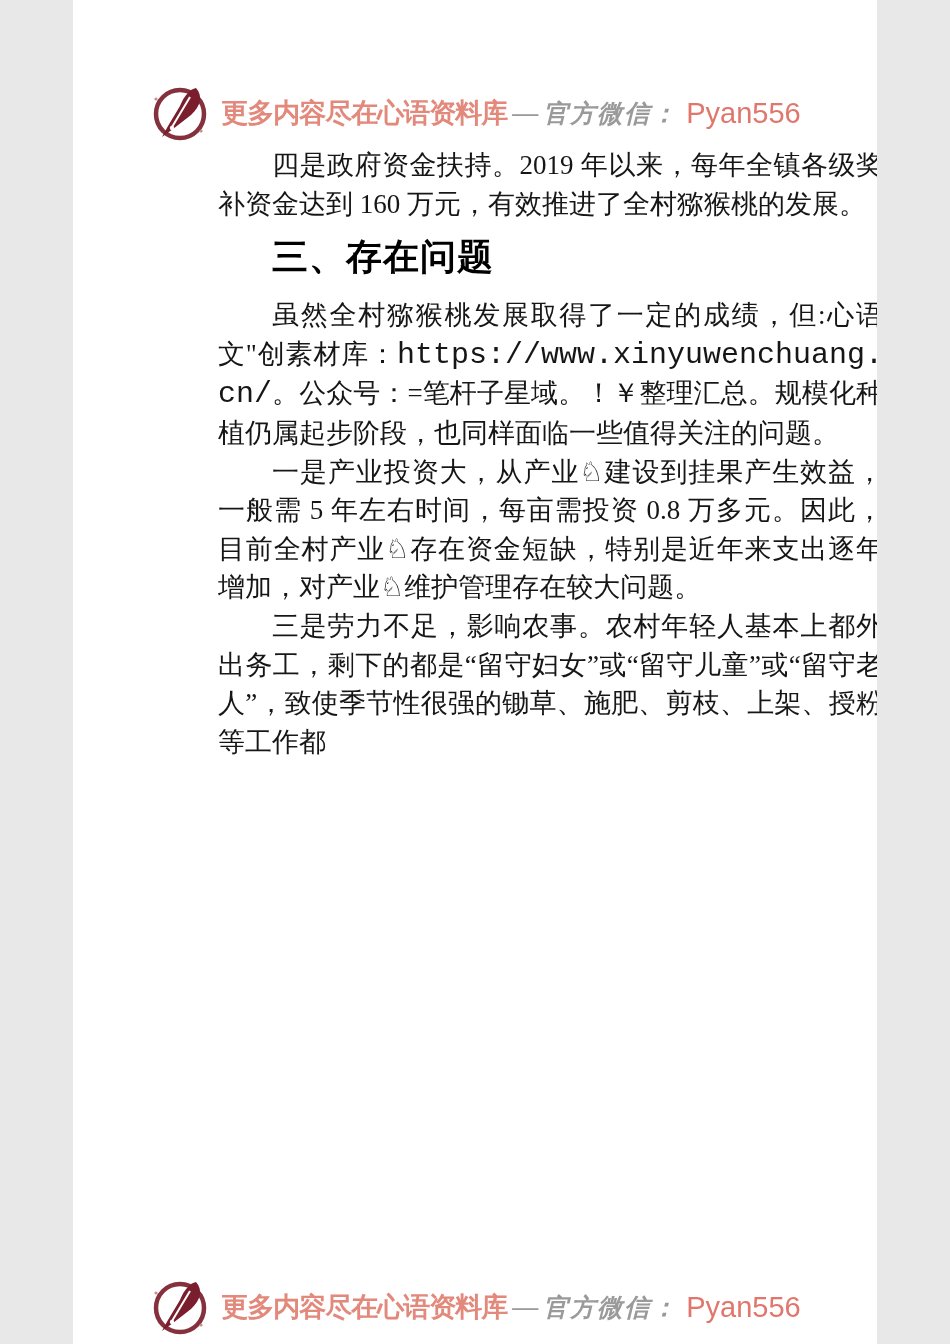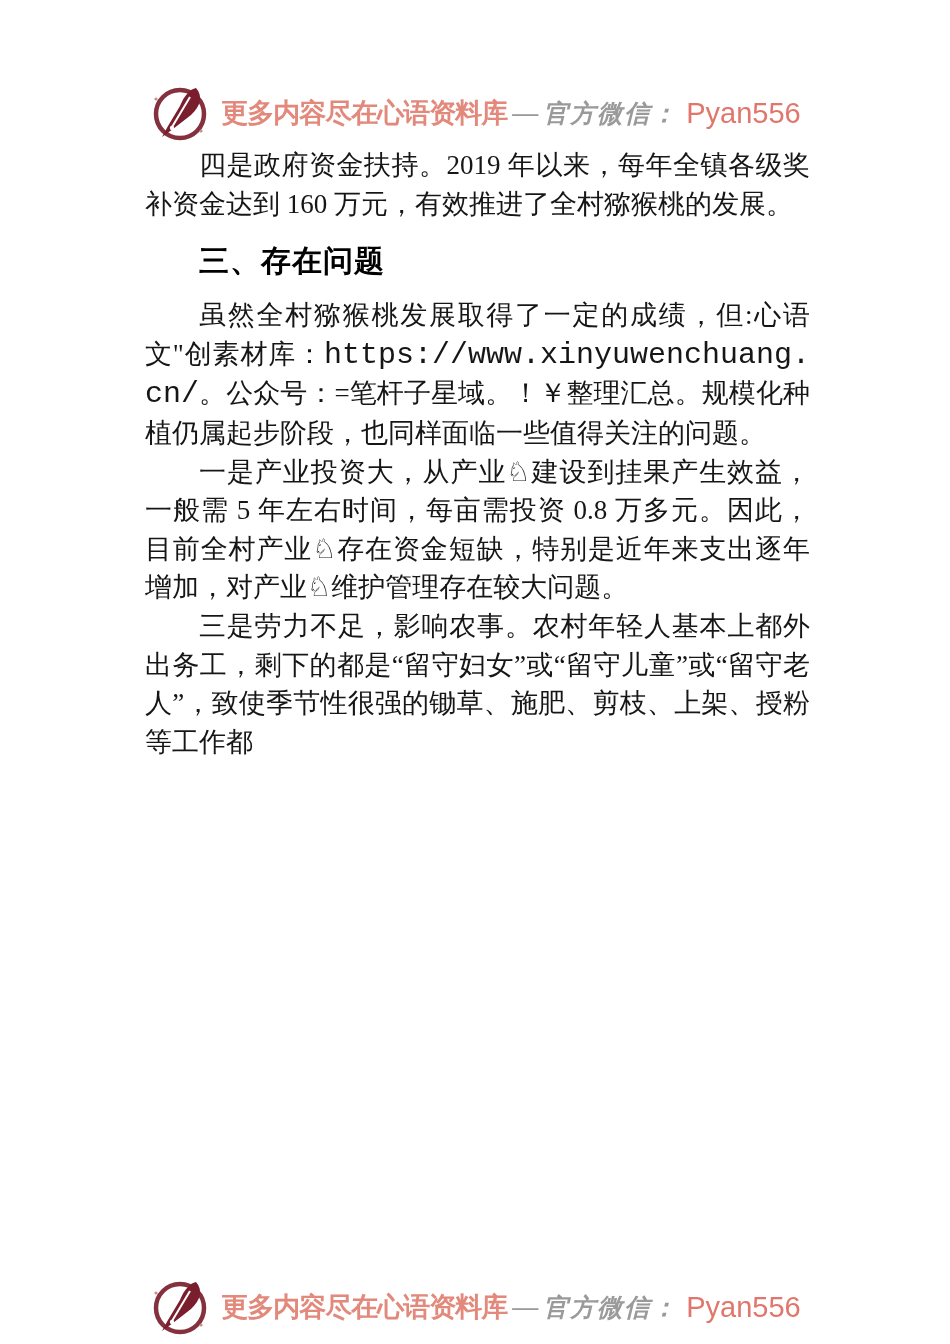--- a/index.html
+++ b/index.html
@@ -1,18 +1,18 @@
 <!DOCTYPE html>
 <html><head>
 <meta charset="utf-8">
 <style>
   html,body{margin:0;padding:0;background:#e8e8e8;}
   .page{
     position:relative;
-    width:950px;height:1344px;
+    width:804px;height:1344px;
     margin:0 auto;
     background:#ffffff;
     overflow:hidden;
     font-family:"Liberation Serif","DejaVu Serif",serif;
   }
   
   .watermark{
     position:absolute;left:0;right:0;
     display:flex;align-items:center;justify-content:center;
     gap:4px;white-space:nowrap;
@@ -43,22 +43,22 @@
   }
   .content p{
     margin:0;
     font-size:27px;
     line-height:38.6px;
     text-align:justify;
     text-indent:2em;
     word-break:break-all;
   }
   .content h2{
-    margin:18px 0 14px 0;
-    font-size:30px;
+    margin:10px 0 14px 0;
+    font-size:36px;
     font-weight:bold;
     color:#000;
     text-indent:54px;
     font-family:"Liberation Sans","DejaVu Sans",sans-serif;
     letter-spacing:1px;
   }
   .url-text{
     font-family:"Liberation Mono","DejaVu Sans Mono",monospace;
     font-size:30px;
   }

